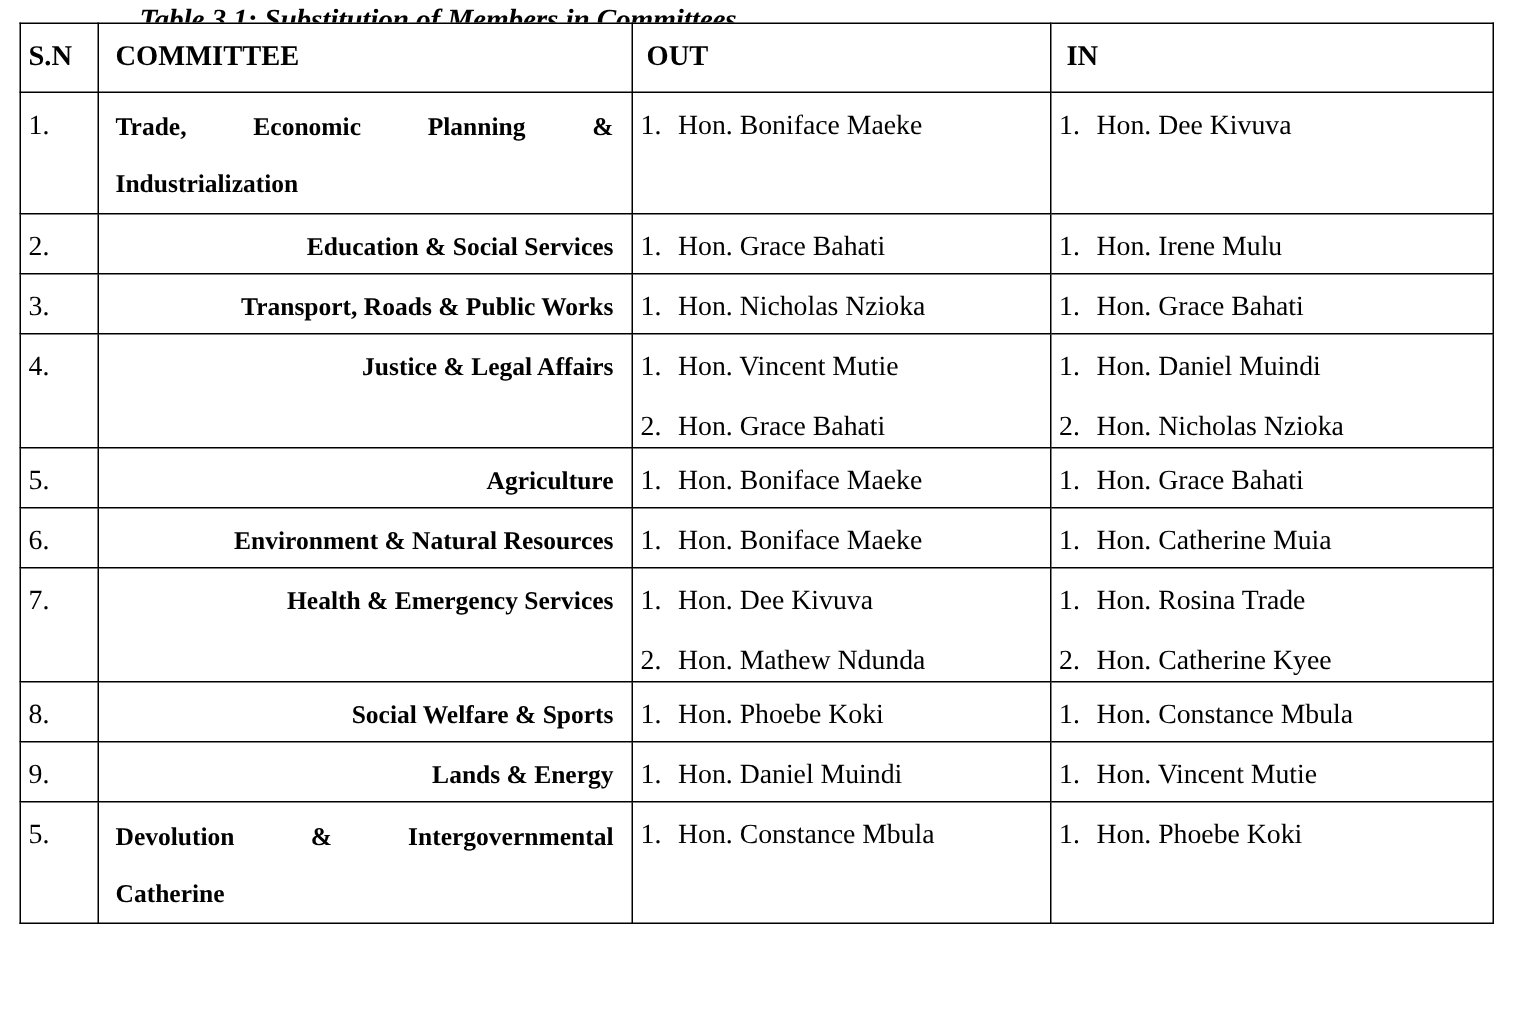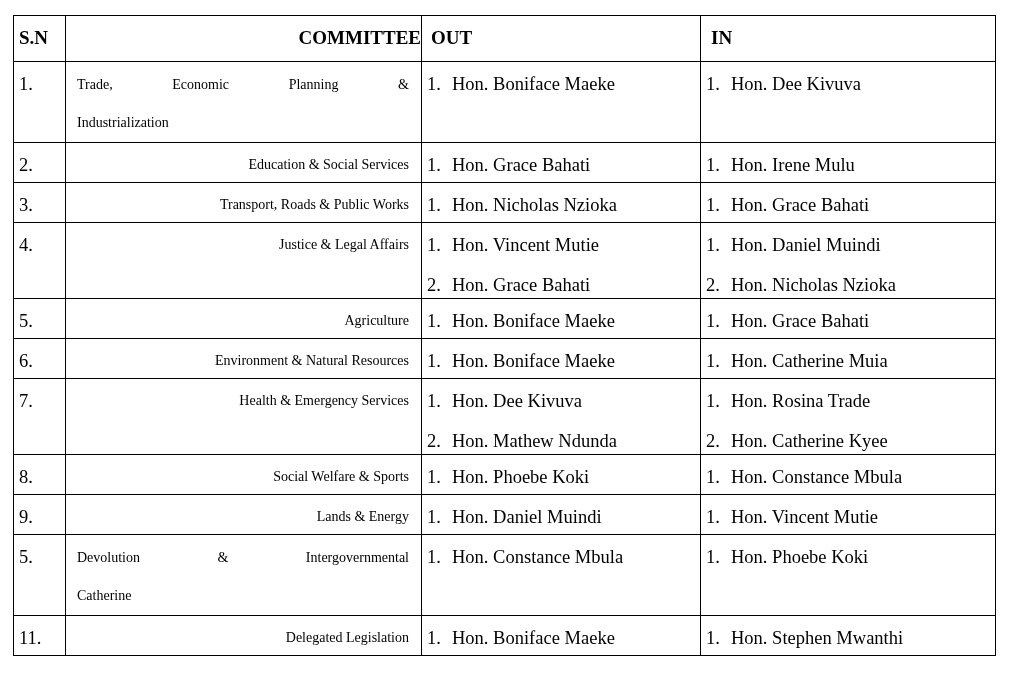--- a/index.html
+++ b/index.html
@@ -59,38 +59,39 @@
   }
   .hd {
     font-size: 19px;
     font-weight: bold;
     line-height: 22px;
     padding: 11px 0 0 7px;
     text-align: left;
     white-space: nowrap;
   }
   .hd.sn { padding-left: 5px; }
-  .hd.comm { padding-left: 11px; text-align: right; }
+  .hd.comm { padding-left: 11px; }
   .hd.out { padding-left: 9px; }
   .hd.in { padding-left: 10px; }
 
   
   .sn-cell {
     font-size: 18.5px;
     line-height: 26px;
     padding: 9px 0 0 5px;
     text-align: left;
     white-space: nowrap;
   }
   .comm-cell {
-    font-size: 14px;
+    font-size: 17px;
     line-height: 38px;
     padding: 4px 12px 0 11px;
     text-align: justify;
     text-justify: inter-word;
+    font-weight: bold;
   }
   .comm-cell.one-line {
     line-height: 26px;
     padding-top: 9px;
     text-align: right;
   }
   .comm-cell .ln { display: block; }
   .comm-cell.justified .ln {
     text-align: justify;
     text-align-last: justify;
@@ -126,20 +127,21 @@
   
   tr.r-tall1 td { height: 75px; }
   tr.r-std td   { height: 39px; }
   tr.r-tall2 td { height: 78px; }
 </style>
 </head>
 <body>
 
 <div class="page">
 
+  <div class="table-caption">Table 3.1: Substitution of Members in Committees</div>
 
   <table class="subst-table">
     <colgroup>
       <col class="c-sn">
         <col class="c-comm">
         <col class="c-out">
         <col class="c-in">
     </colgroup>
     <thead>
       <tr>
@@ -429,42 +431,16 @@
           </td>
           <td>
             <ul class="name-list in-cell">
               <li>
                 <span class="num">1.</span>
                 <span class="nm">Hon. Phoebe Koki</span>
               </li>
             </ul>
           </td>
         </tr>
-        <tr class="r-std">
-          <td>
-            <div class="sn-cell">11.</div>
-          </td>
-          <td>
-            <div class="comm-cell one-line">
-              <span class="ln last">Delegated Legislation</span>
-            </div>
-          </td>
-          <td>
-            <ul class="name-list out-cell">
-              <li>
-                <span class="num">1.</span>
-                <span class="nm">Hon. Boniface Maeke</span>
-              </li>
-            </ul>
-          </td>
-          <td>
-            <ul class="name-list in-cell">
-              <li>
-                <span class="num">1.</span>
-                <span class="nm">Hon. Stephen Mwanthi</span>
-              </li>
-            </ul>
-          </td>
-        </tr>
       </tbody>
   </table>
 
 </div>
 
 </body></html>

